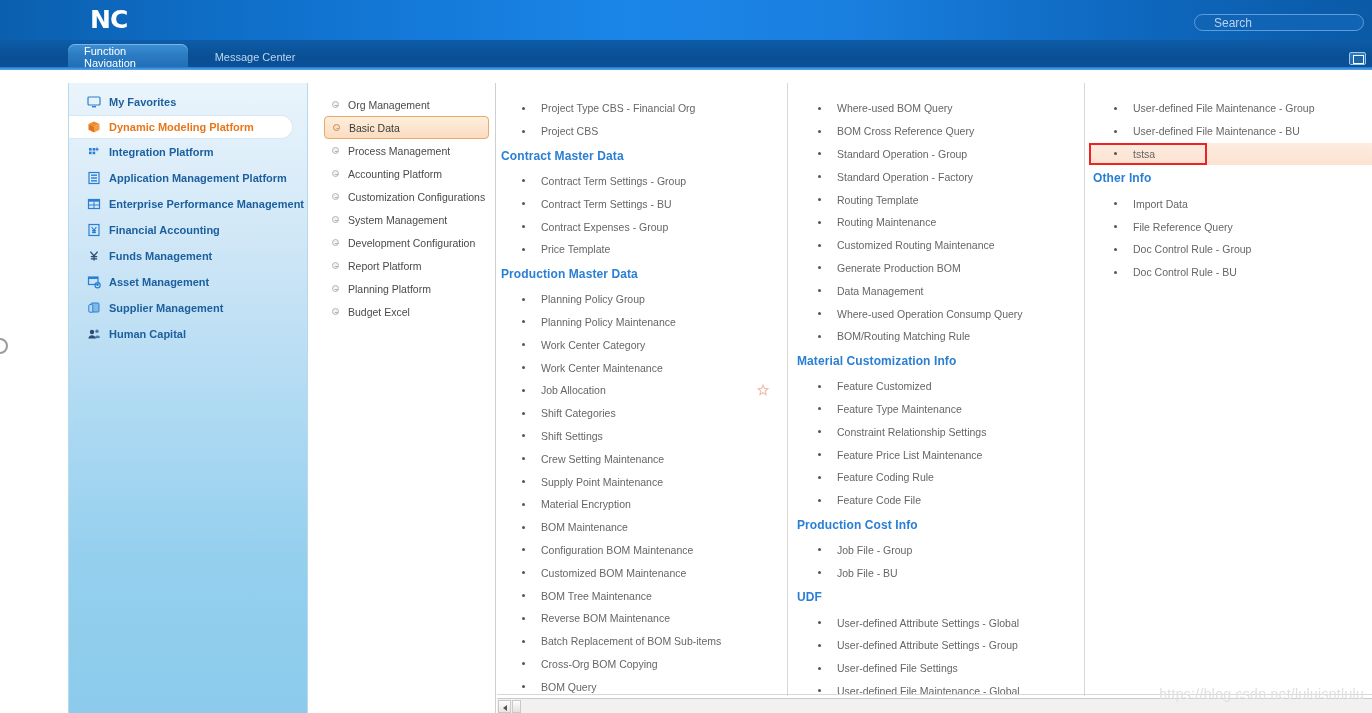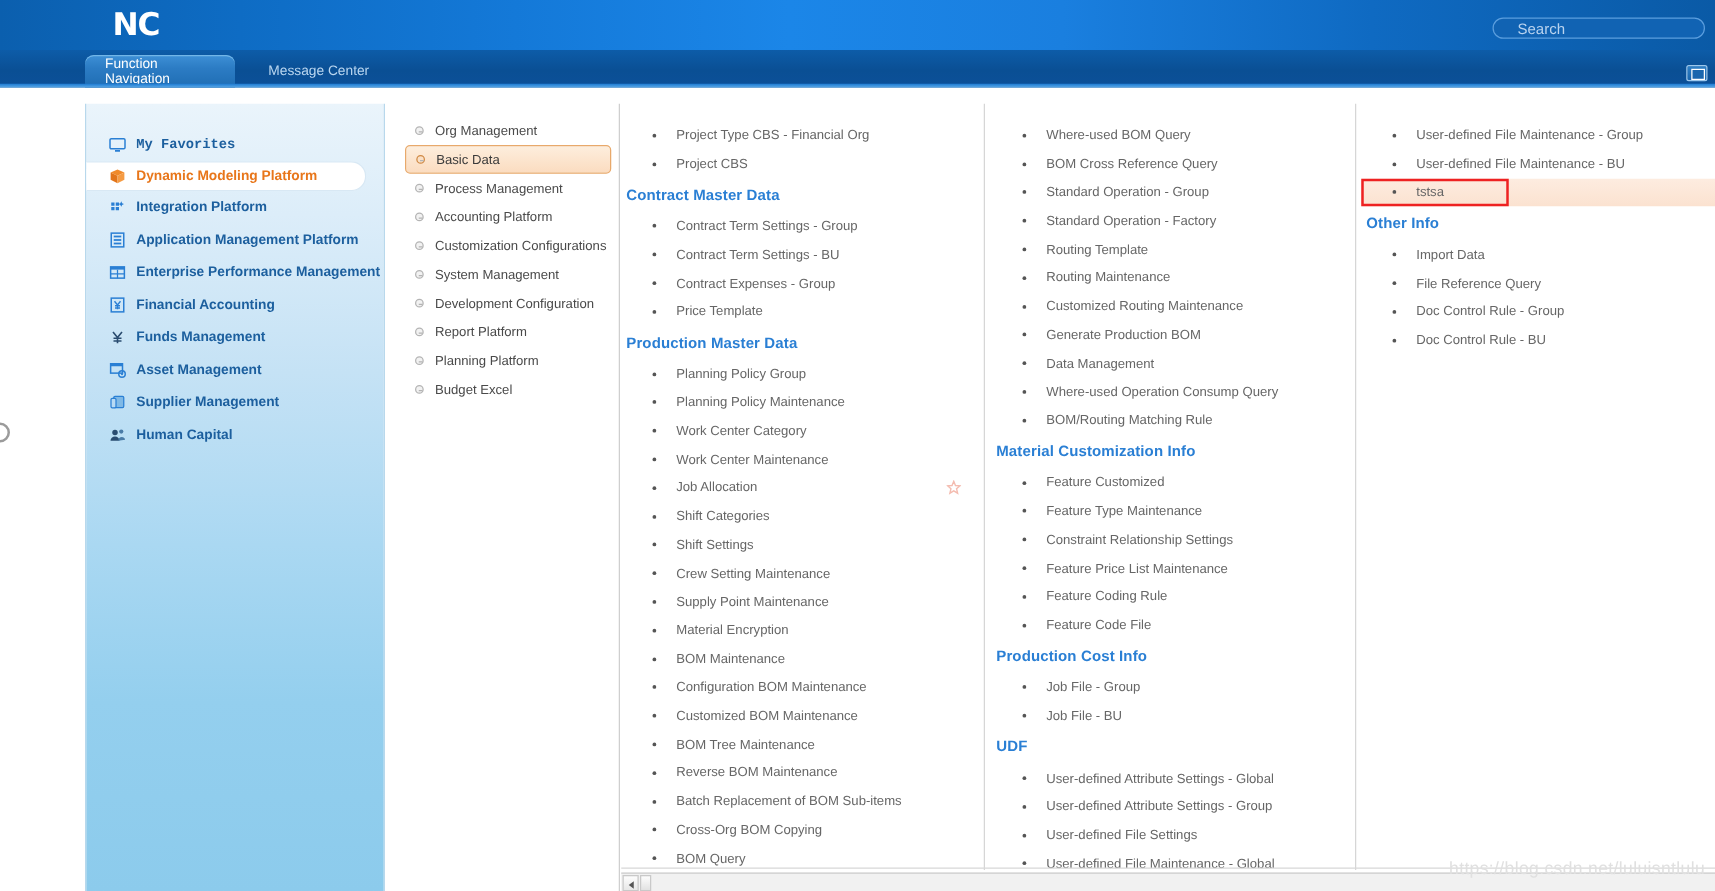--- a/index.html
+++ b/index.html
@@ -91,21 +91,21 @@
     background: linear-gradient(180deg,#eaf4fb 0%,#dcedf9 14%,#c5e2f5 34%,#aad8f2 56%,#94cfee 76%,#8ccbec 100%);
     border-left: 1px solid #b8d8ec; border-right: 1px solid #b8d8ec;
   }
   .nav-item {
     position: relative; height: 26px; margin: 0 0 0 0;
     display: flex; align-items: center; padding-left: 18px;
     font-size: 11px; color: #1c5f9e; font-weight: bold;
     cursor: pointer;
   }
   .nav-item .nav-label { margin-left: 8px; white-space: nowrap; }
-  .nav-item.first { margin-top: 20px; font-family: Liberation Mono, monospace; }
+  .nav-item.first { margin-top: 6px; }
   .nav-item.active {
     background: #ffffff;
     border: 1px solid #d8e8f4;
     border-left: none;
     border-radius: 0 14px 14px 0;
     margin-right: 14px;
     color: #e8761a;
     height: 24px;
   }
   .ico { width: 14px; height: 14px; flex: 0 0 14px; position: relative; display:block; }

